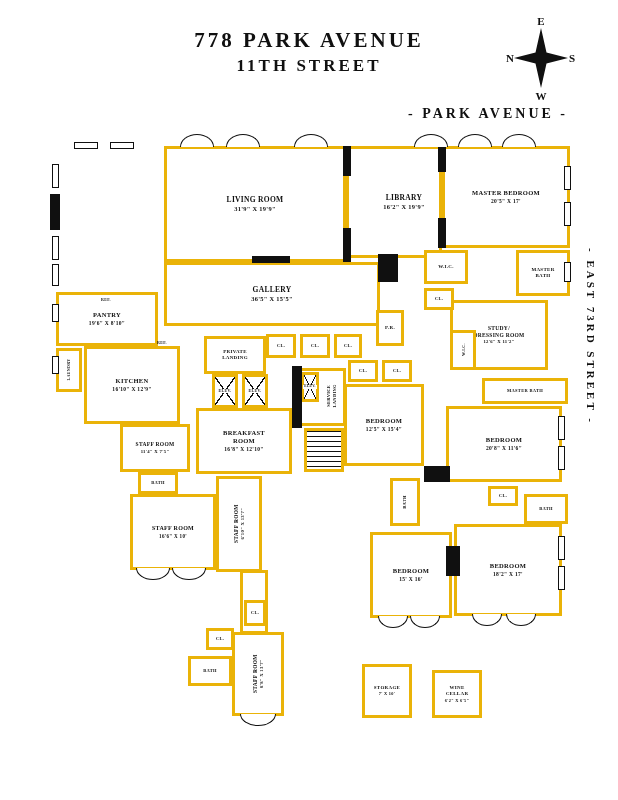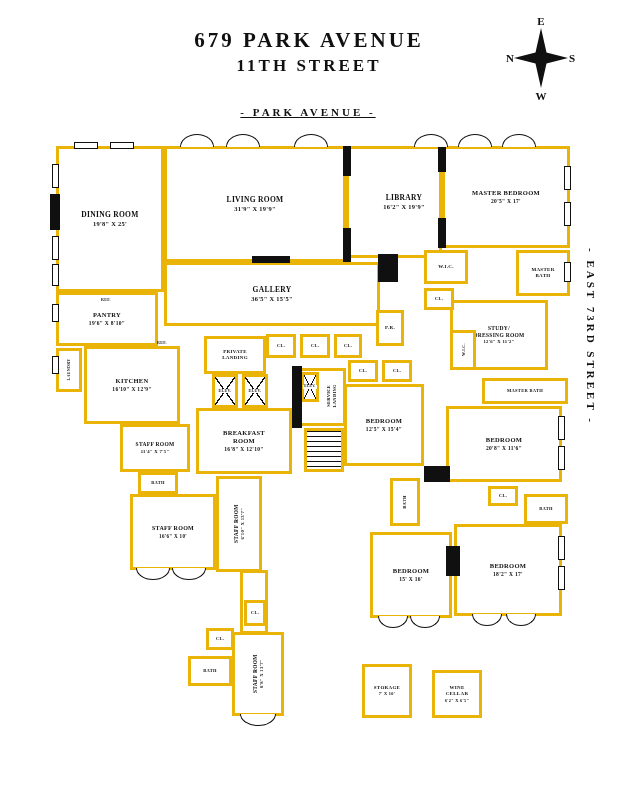--- a/index.html
+++ b/index.html
@@ -4,22 +4,22 @@
 <style>
   * { margin:0; padding:0; box-sizing:border-box; }
   html,body { background:#ffffff; }
   body { width:618px; height:800px; font-family:"Liberation Serif", serif; color:#101010; }
   .page { position:relative; width:618px; height:800px; background:#fff; overflow:hidden; }
 
   .title { position:absolute; top:28px; left:0; width:100%; text-align:center; }
   .title .l1 { font-size:21px; font-weight:700; letter-spacing:3px; }
   .title .l2 { font-size:17px; font-weight:700; letter-spacing:3px; margin-top:3px; }
 
-  .street-top { position:absolute; top:106px; left:48px; width:520px; text-align:center;
-                font-size:11px; font-weight:700; letter-spacing:3px;text-decoration:underline; }
+  .street-top { position:absolute; top:106px; left:48px; width:520px; text-align:right;
+                font-size:14px; font-weight:700; letter-spacing:3px; }
   .street-right { position:absolute; left:597px; top:248px; transform:rotate(90deg);
                   transform-origin:left top; font-size:11px; font-weight:700;
                   letter-spacing:3px; white-space:nowrap; }
 
   .compass { position:absolute; left:502px; top:12px; width:78px; height:92px; }
   .compass text { font-family:"Liberation Serif", serif; font-weight:700; fill:#101010; }
 
   #plan { position:absolute; inset:0; }
 
   .room { position:absolute; border:3px solid #eab308; background:#fff;
@@ -43,44 +43,38 @@
   .arc.arc-down { border:1.5px solid #101010; border-top:none;
          border-radius:0 0 50% 50% / 0 0 100% 100%; }
   .slit { position:absolute; background:#fff; border:1px solid #101010; }
 </style>
 </head>
 <body>
 
 <div class="page">
 
   <header class="title">
-    <div class="l1">679 PARK AVENUE</div>
+    <div class="l1">778 PARK AVENUE</div>
     <div class="l2">11TH STREET</div>
   </header>
 
   <div class="compass">
     <svg viewBox="-39 -46 78 92" width="78" height="92">
       <path d="M0,-30 L5.5,-5.5 L27,0 L5.5,5.5 L0,30 L-5.5,5.5 L-27,0 L-5.5,-5.5 Z" fill="#101010"></path>
       <text x="0" y="-33" text-anchor="middle" font-size="11">E</text>
       <text x="-31" y="4" text-anchor="middle" font-size="11">N</text>
       <text x="31" y="4" text-anchor="middle" font-size="11">S</text>
       <text x="0" y="42" text-anchor="middle" font-size="11">W</text>
     </svg>
   </div>
 
   <div class="street-top">- PARK AVENUE -</div>
   <div class="street-right">- EAST 73RD STREET -</div>
 
   <div id="plan">
-      <div class="room" style="left: 56px; top: 146px; width: 108px; height: 146px;">
-        <div class="room-label" style="font-size: 7.5px;">
-          <div>DINING ROOM</div>
-          <div class="rd" style="font-size: 6.4px;">19'8" X 25'</div>
-        </div>
-      </div>
       <div class="room" style="left: 164px; top: 146px; width: 182px; height: 116px;">
         <div class="room-label" style="font-size: 7.5px;">
           <div>LIVING ROOM</div>
           <div class="rd" style="font-size: 6.4px;">31'9" X 19'9"</div>
         </div>
       </div>
       <div class="room" style="left: 346px; top: 146px; width: 96px; height: 112px;">
         <div class="room-label" style="font-size: 7.5px; margin-left: 20px;">
           <div>LIBRARY</div>
           <div class="rd" style="font-size: 6.4px;">16'2" X 19'9"</div>

